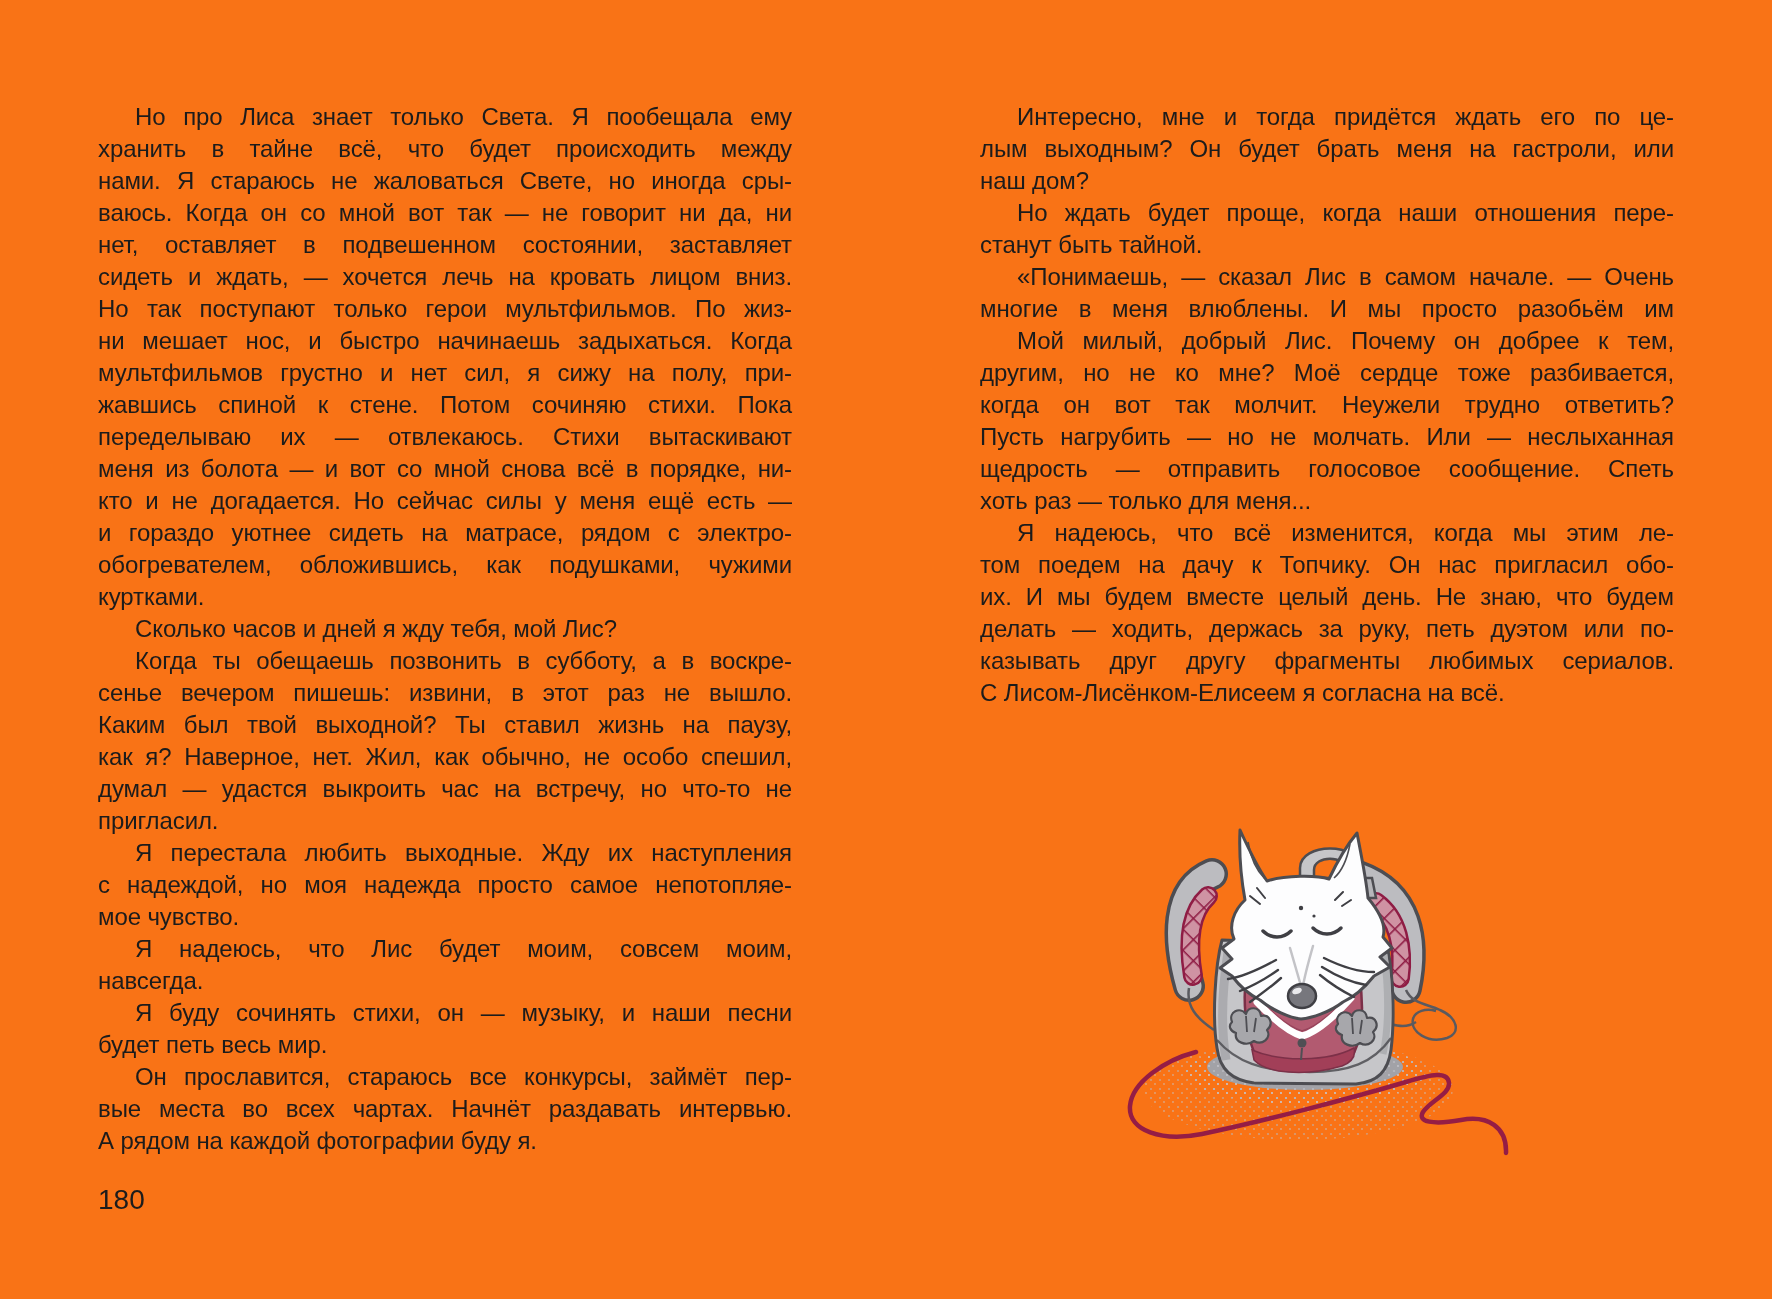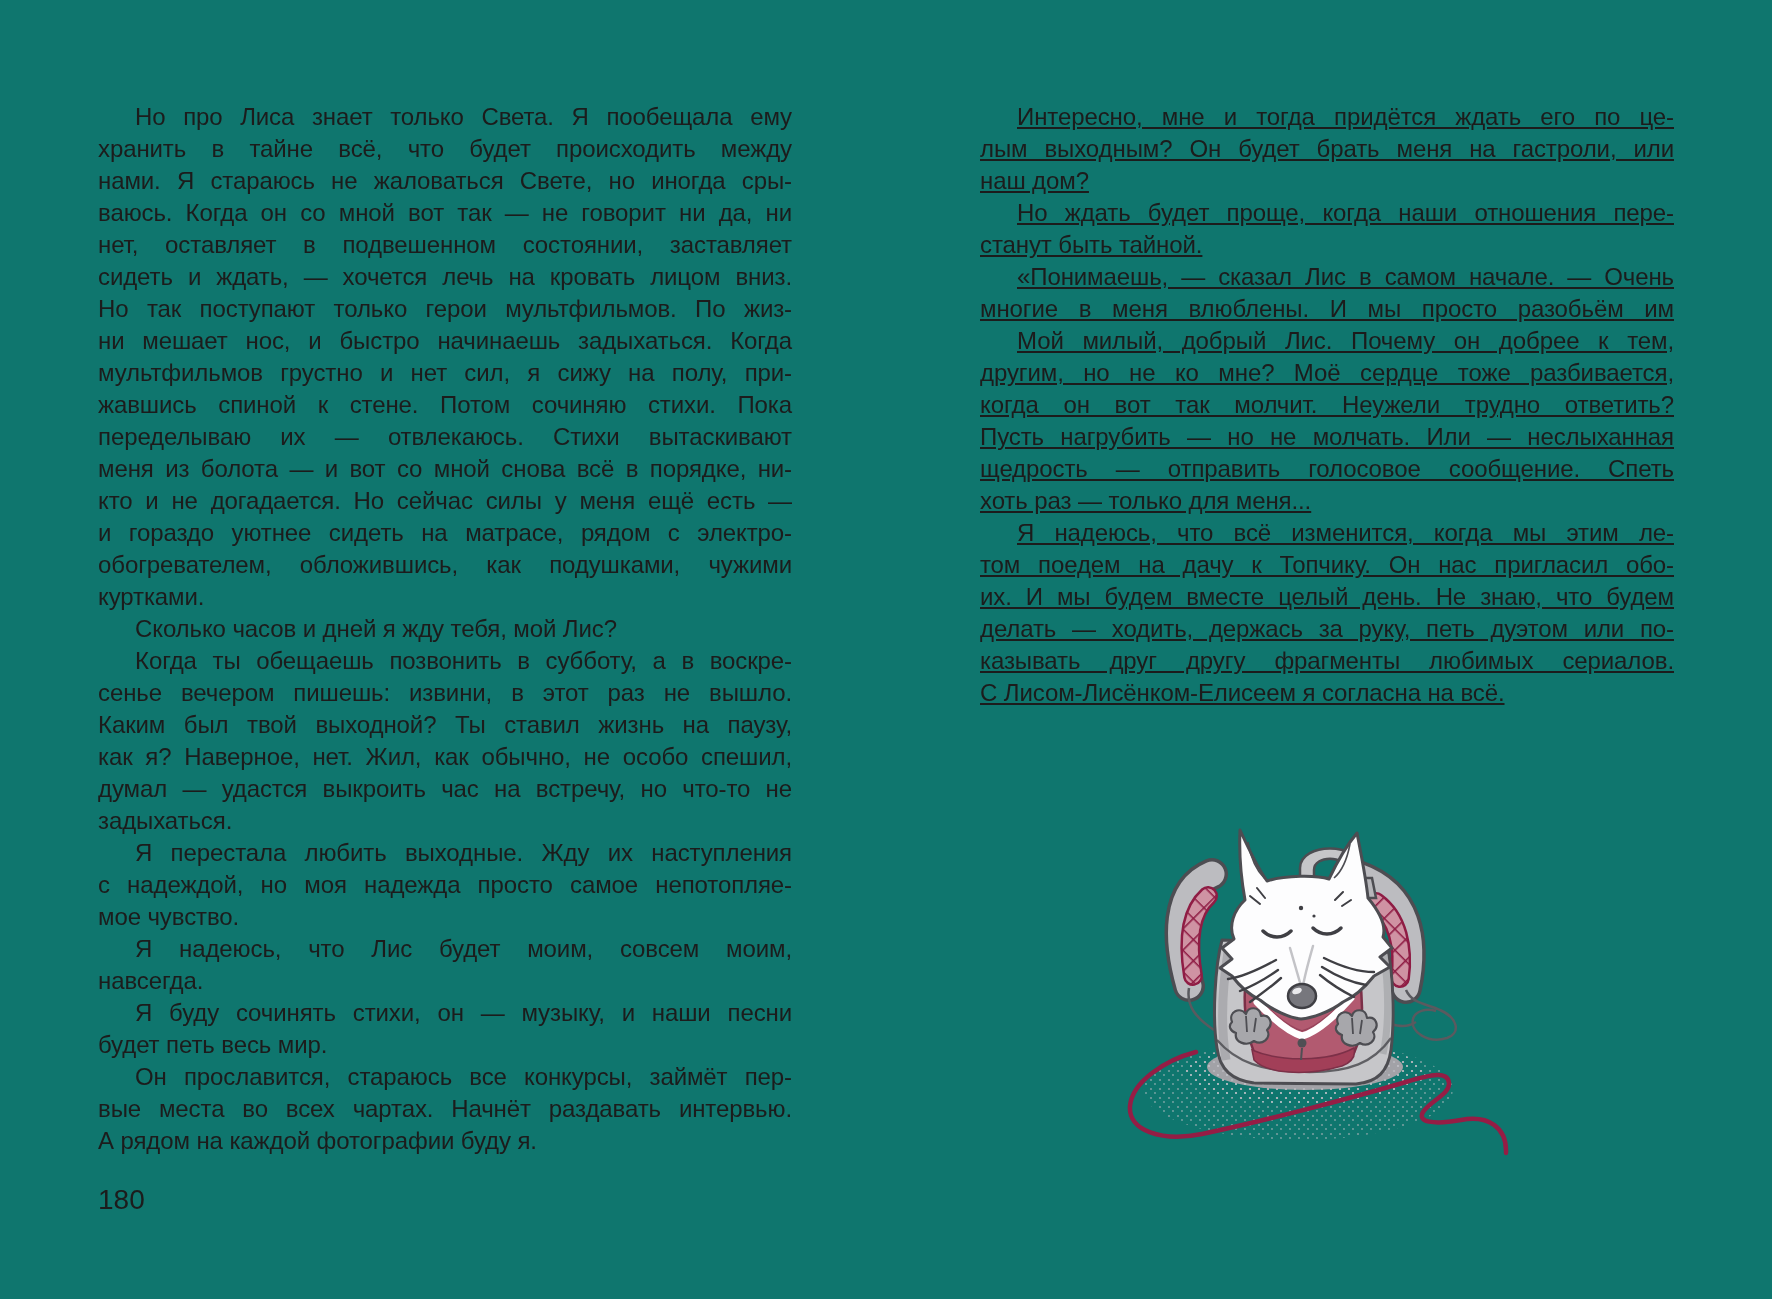--- a/index.html
+++ b/index.html
@@ -4,35 +4,35 @@
 <style>
   html, body {
     margin: 0;
     padding: 0;
     background: #ffffff;
   }
   .spread {
     position: relative;
     width: 1772px;
     height: 1299px;
-    background: #0f766e;
+    background: #f97316;
     overflow: hidden;
     font-family: "Liberation Sans", "DejaVu Sans", sans-serif;
     color: #1c1c1c;
   }
   .page-text {
     position: absolute;
     top: 101px;
     width: 694px;
     font-size: 24px;
     line-height: 32px;
     letter-spacing: -0.1px;
   }
   .page-text.left  { left: 98px;  }
-  .page-text.right { left: 980px; text-decoration: underline; }
+  .page-text.right { left: 980px; }
   .line {
     height: 32px;
     white-space: nowrap;
     text-align: justify;
     text-align-last: justify;
   }
   .line.par-end {
     text-align-last: left;
   }
   .line.indent {
@@ -75,21 +75,21 @@
       <div class="line">кто и не догадается. Но сейчас силы у меня ещё есть —</div>
       <div class="line">и гораздо уютнее сидеть на матрасе, рядом с электро-</div>
       <div class="line">обогревателем, обложившись, как подушками, чужими</div>
       <div class="line par-end">куртками.</div>
       <div class="line indent par-end">Сколько часов и дней я жду тебя, мой Лис?</div>
       <div class="line indent">Когда ты обещаешь позвонить в субботу, а в воскре-</div>
       <div class="line">сенье вечером пишешь: извини, в этот раз не вышло.</div>
       <div class="line">Каким был твой выходной? Ты ставил жизнь на паузу,</div>
       <div class="line">как я? Наверное, нет. Жил, как обычно, не особо спешил,</div>
       <div class="line">думал — удастся выкроить час на встречу, но что-то не</div>
-      <div class="line par-end">задыхаться.</div>
+      <div class="line par-end">пригласил.</div>
       <div class="line indent">Я перестала любить выходные. Жду их наступления</div>
       <div class="line">с надеждой, но моя надежда просто самое непотопляе-</div>
       <div class="line par-end">мое чувство.</div>
       <div class="line indent">Я надеюсь, что Лис будет моим, совсем моим,</div>
       <div class="line par-end">навсегда.</div>
       <div class="line indent">Я буду сочинять стихи, он — музыку, и наши песни</div>
       <div class="line par-end">будет петь весь мир.</div>
       <div class="line indent">Он прославится, стараюсь все конкурсы, займёт пер-</div>
       <div class="line">вые места во всех чартах. Начнёт раздавать интервью.</div>
       <div class="line par-end">А рядом на каждой фотографии буду я.</div>

